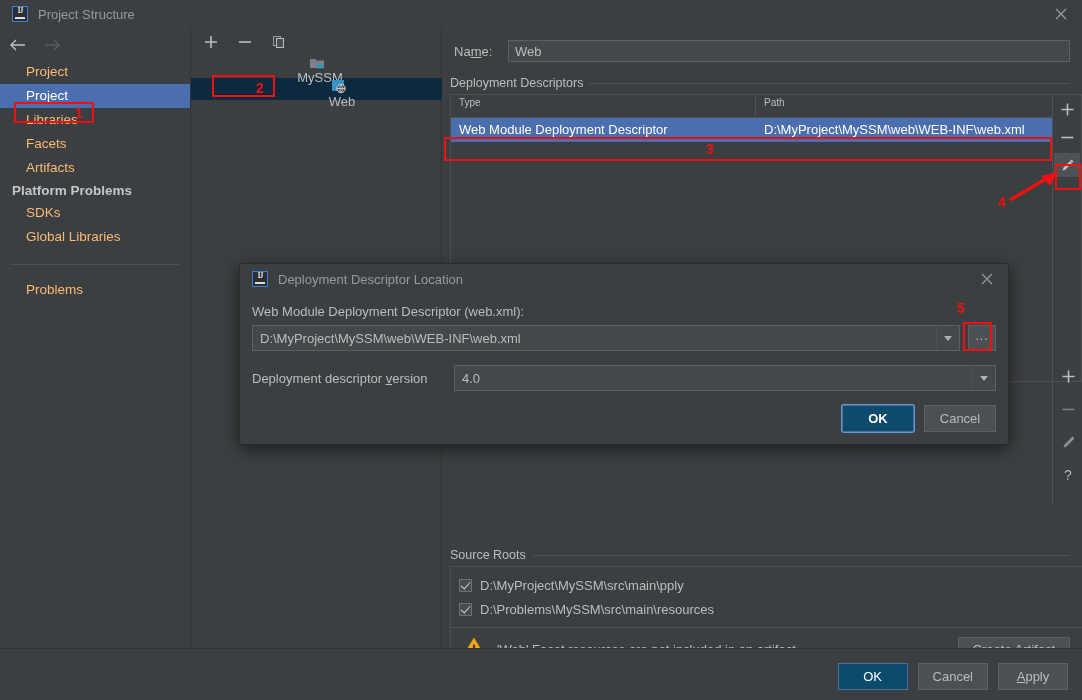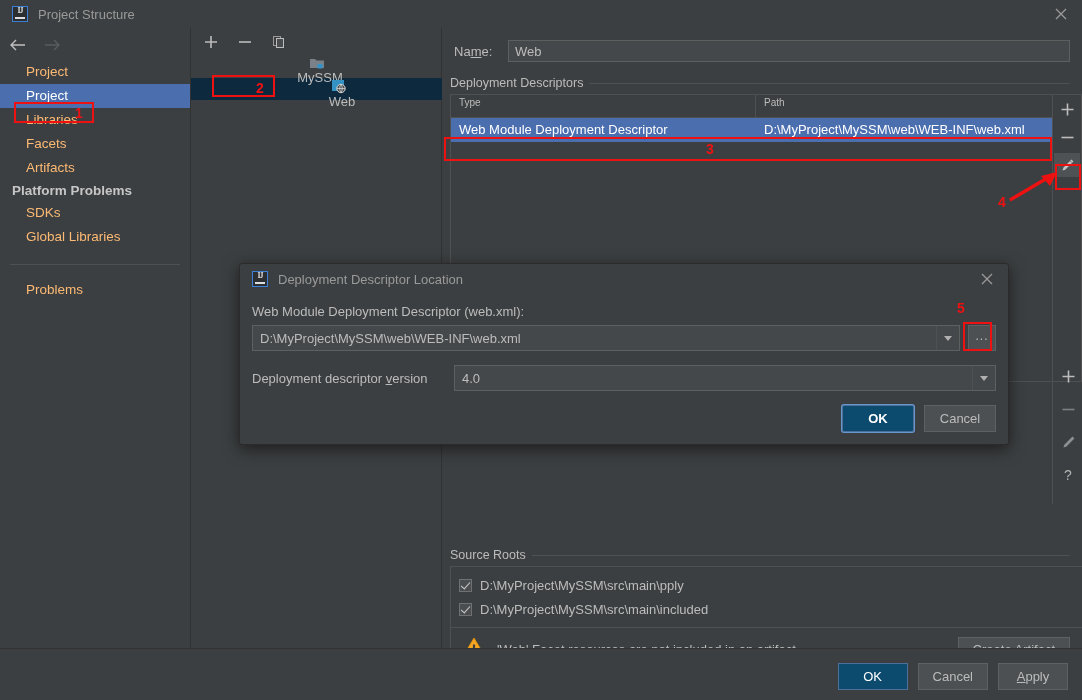--- a/index.html
+++ b/index.html
@@ -397,21 +397,21 @@
       <span class="group-line"></span>
     </div>
 
     <div class="sr-box">
       <div class="sr-row">
         <span class="chk"></span>
         <span>D:\MyProject\MySSM\src\main\pply</span>
       </div>
       <div class="sr-row">
         <span class="chk"></span>
-        <span>D:\MyProject\MySSM\src\main\included</span>
+        <span>D:\Problems\MySSM\src\main\resources</span>
       </div>
     </div>
 
     <div class="warn-row">
       <span>
         <svg width="26" height="24" viewBox="0 0 26 24">
           <path d="M13,2 L25,22 L1,22 Z" fill="#f5a623" stroke="#d98d0a" stroke-width="1"></path>
           <path d="M13,8.5 L13,15.5" stroke="#3c3f41" stroke-width="2.2"></path>
           <circle cx="13" cy="18.8" r="1.3" fill="#3c3f41"></circle>
         </svg>

